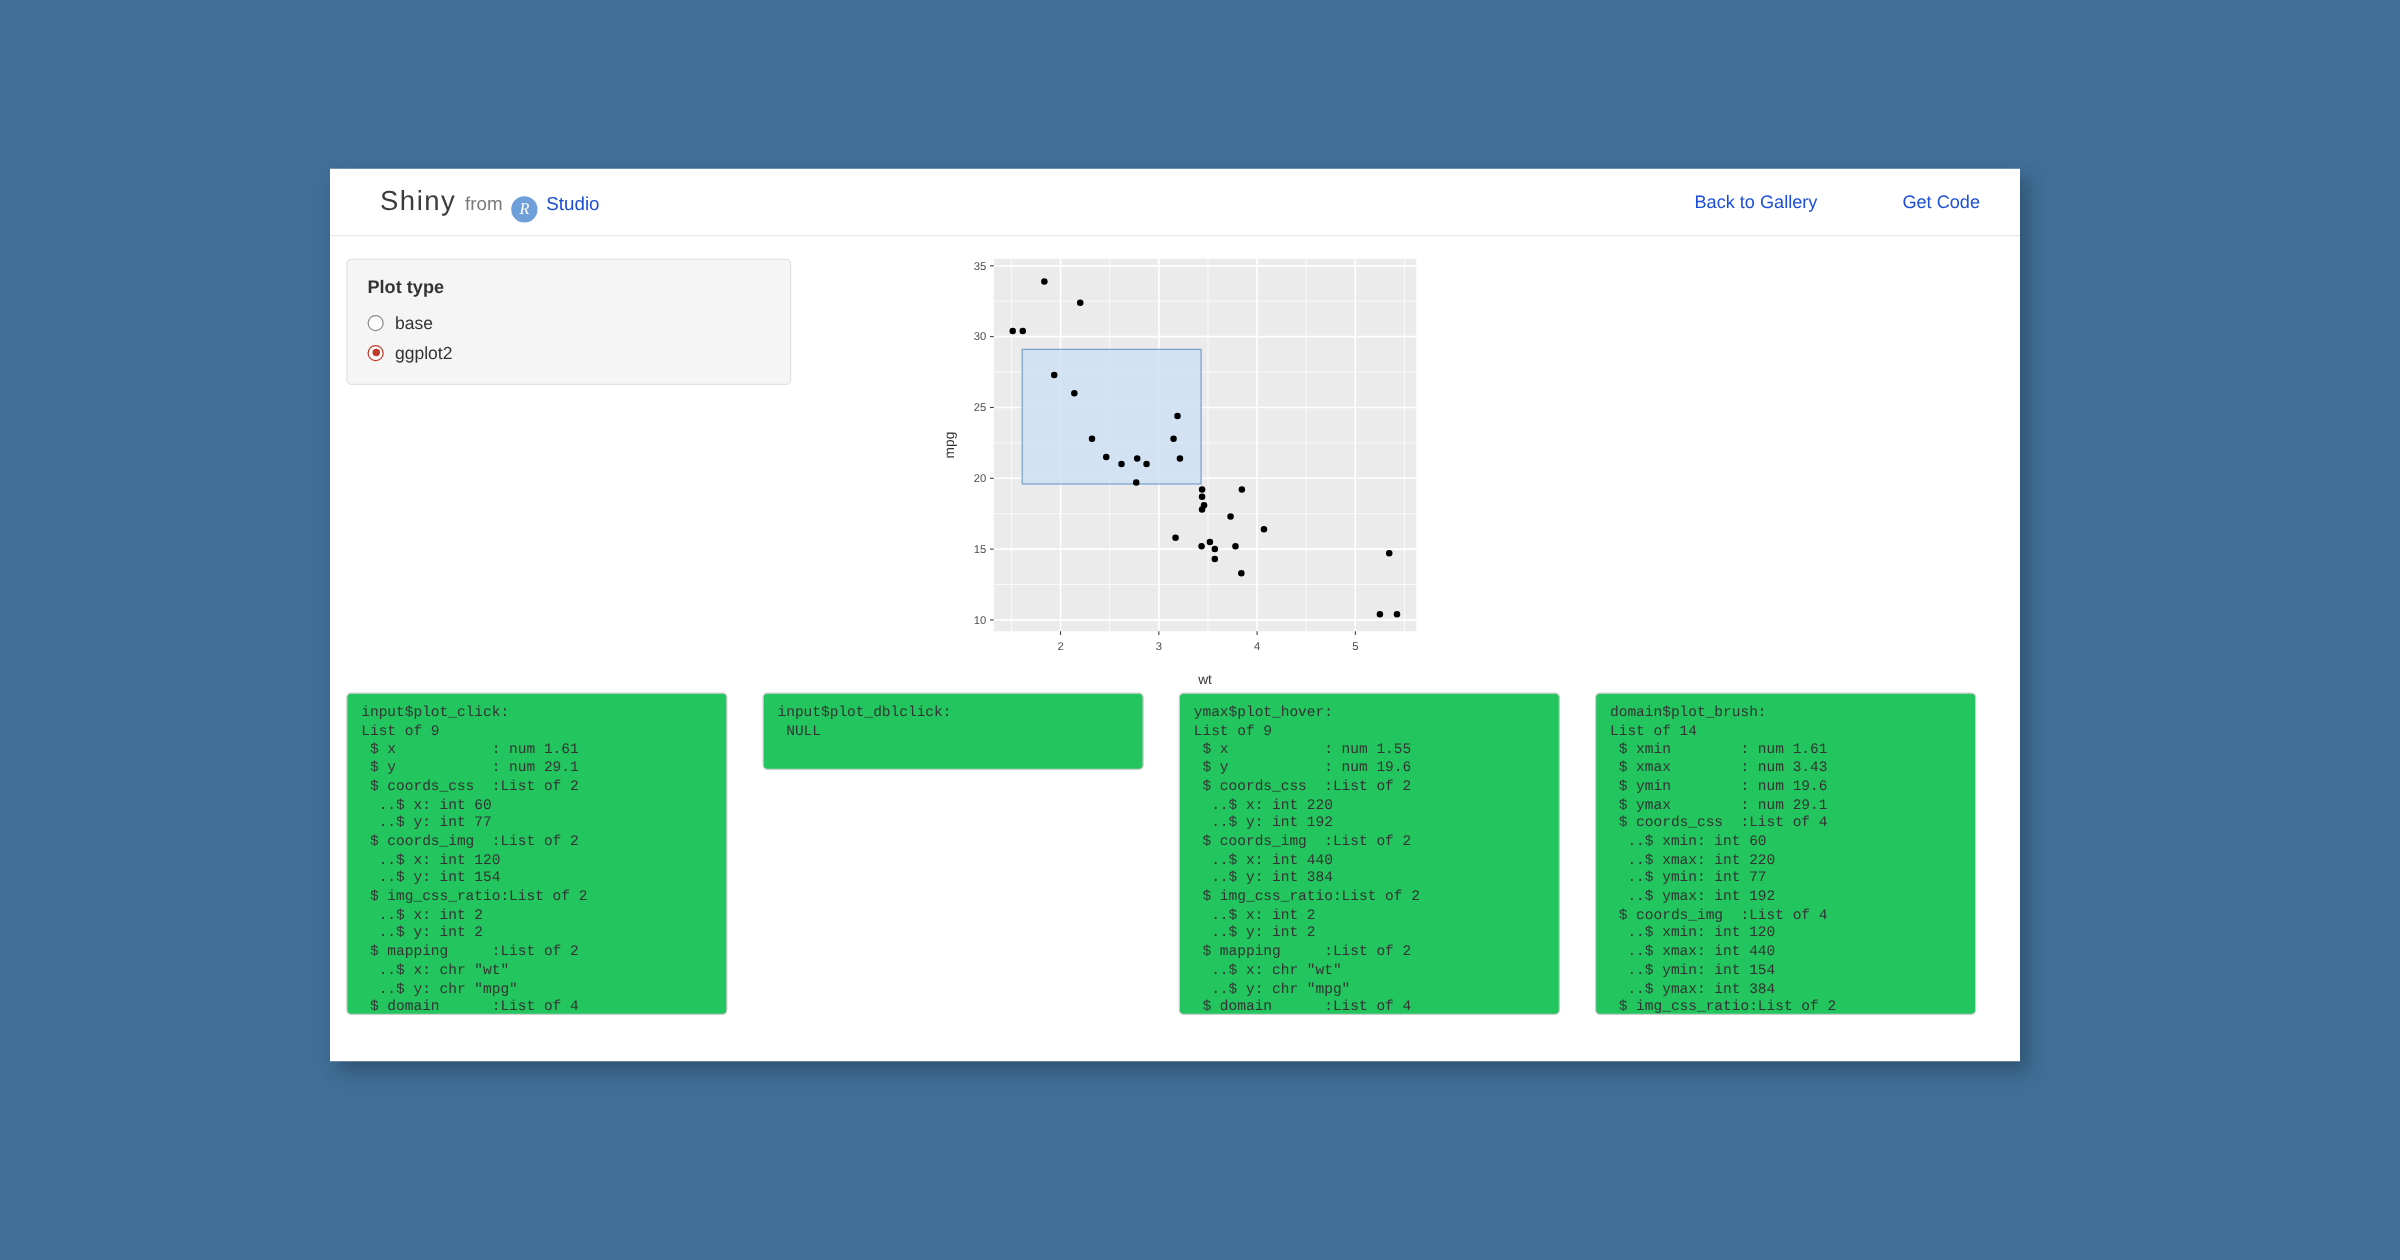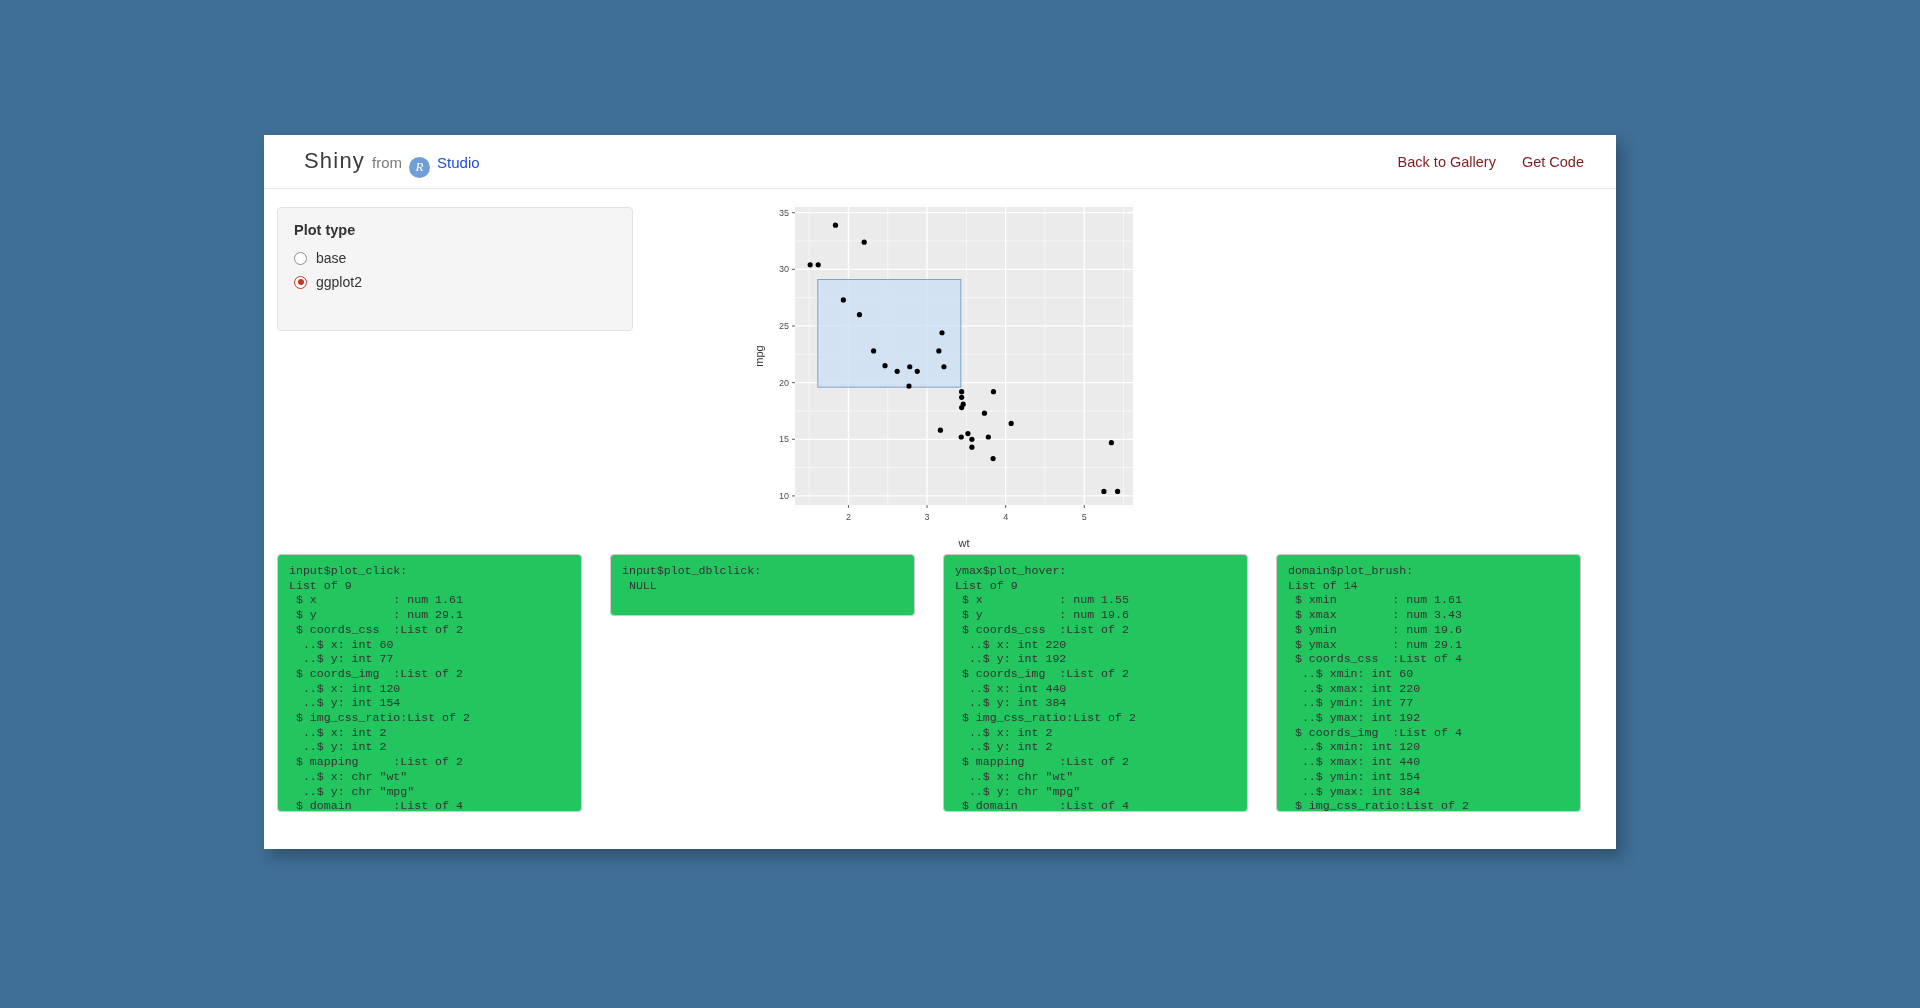--- a/index.html
+++ b/index.html
@@ -65,38 +65,39 @@
     font-size: 15px;
     color: #1d4ed8;
   }
   .nav-links {
     display: flex;
     align-items: center;
     gap: 26px;
   }
   .nav-link {
     font-size: 14.5px;
-    color: #7f1d1d;
+    color: #1d4ed8;
     text-decoration: none;
     cursor: pointer;
+    margin-left: 42px;
   }
   
   .content {
     position: relative;
     padding: 0;
   }
   .sidebar-panel {
     position: absolute;
     left: 13px;
     top: 18px;
     width: 356px;
     background: #f5f5f5;
     border: 1px solid #e3e3e3;
     border-radius: 4px;
-    padding: 14px 16px 32px 16px;
+    padding: 14px 16px 9px 16px;
     box-sizing: border-box;
   }
   .panel-title {
     font-size: 14.5px;
     font-weight: bold;
     color: #333;
     margin-bottom: 12px;
   }
   .radio-row {
     display: flex;

